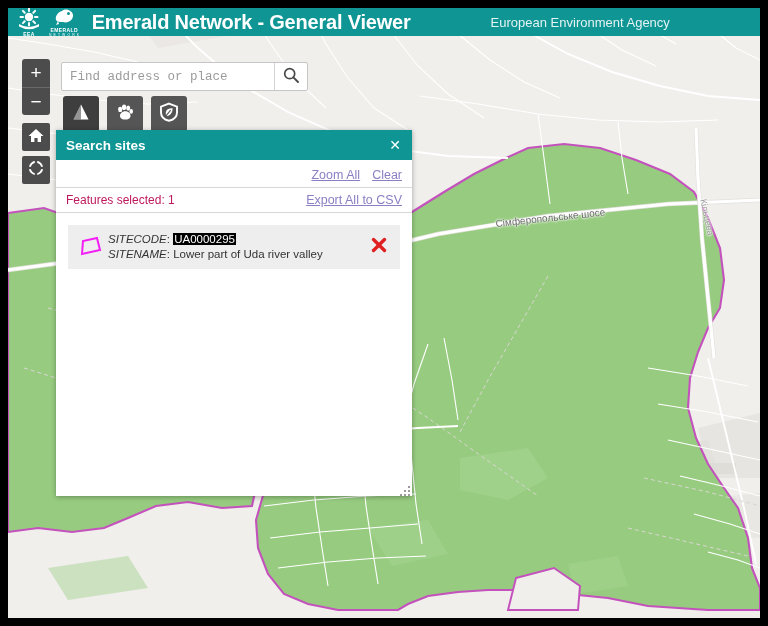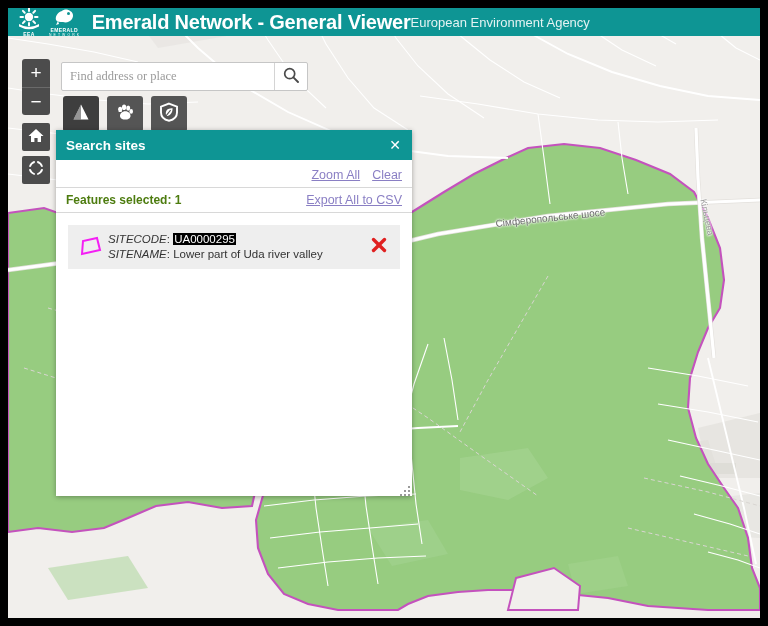--- a/index.html
+++ b/index.html
@@ -54,20 +54,21 @@
   }
   .logo-eea svg, .logo-emerald svg { display: block; }
   .logo-cap { font-size: 5px; letter-spacing: .4px; line-height: 6px; font-weight: bold; }
   .logo-cap2 { font-size: 3.4px; letter-spacing: .6px; line-height: 5px; }
   #app-title {
     color: #fff; font-size: 20px; font-weight: bold;
     margin-left: 12px; letter-spacing: -0.2px;
   }
   #agency {
     color: #e4f3f3; font-size: 13px;
+    margin-left: 80px;
   }
 
   
   .navgroup { position: absolute; z-index: 30; }
   .navbtn {
     width: 28px; height: 28px;
     background: #4c4c4c;
     color: #fff;
     display: flex; align-items: center; justify-content: center;
     cursor: pointer;
@@ -84,21 +85,21 @@
     width: 247px; height: 29px;
     background: #fff;
     border: 1px solid #c6c6c6;
     display: flex; align-items: center;
     z-index: 30;
     border-radius: 2px;
   }
   #search-input {
     flex: 1; border: 0; outline: none; height: 100%;
     padding: 4px 8px; font-size: 12.5px; color: #555;
-    font-family: Liberation Serif, serif;
+    font-family: Liberation Mono, monospace;
     background: transparent;
   }
   #search-input::placeholder { color: #9b9b9b; }
   #search-go {
     width: 33px; height: 100%;
     border-left: 1px solid #d4d4d4;
     display: flex; align-items: center; justify-content: center;
     cursor: pointer;
   }
 
@@ -152,21 +153,21 @@
     color: #8a7fc4; font-size: 12.5px;
     text-decoration: underline; cursor: pointer;
   }
   #count-row {
     display: flex; align-items: center; justify-content: space-between;
     border-top: 1px solid #d8d8d8;
     border-bottom: 1px solid #d8d8d8;
     padding: 5px 10px;
     flex: 0 0 auto;
   }
-  #count-text { font-size: 12px; color: #4d7c0f; font-weight: bold; }
+  #count-text { font-size: 12px; color: #be185d; }
   #results-body { flex: 1 1 auto; position: relative; overflow: hidden; background: #fff; }
   .result-item {
     margin: 12px 12px 0 12px;
     background: #eeeeee;
     height: 44px;
     display: flex; align-items: center;
     padding: 0 8px;
     cursor: pointer;
   }
   .poly-icon { width: 30px; flex: 0 0 auto; display: flex; align-items: center; justify-content: center; }

